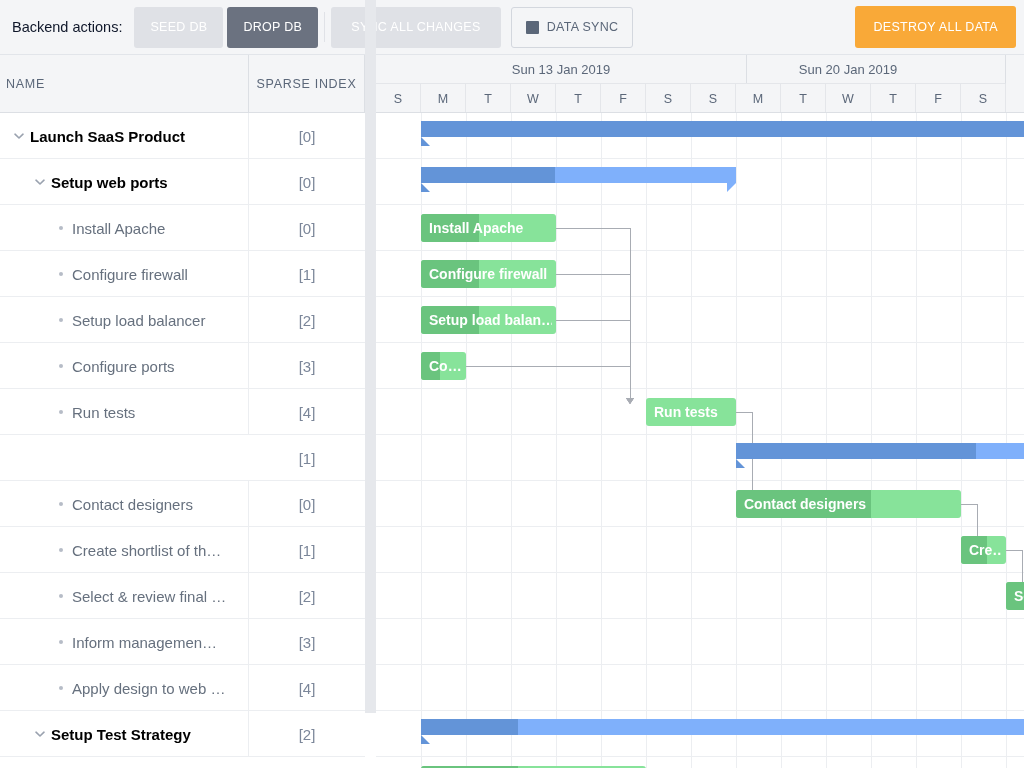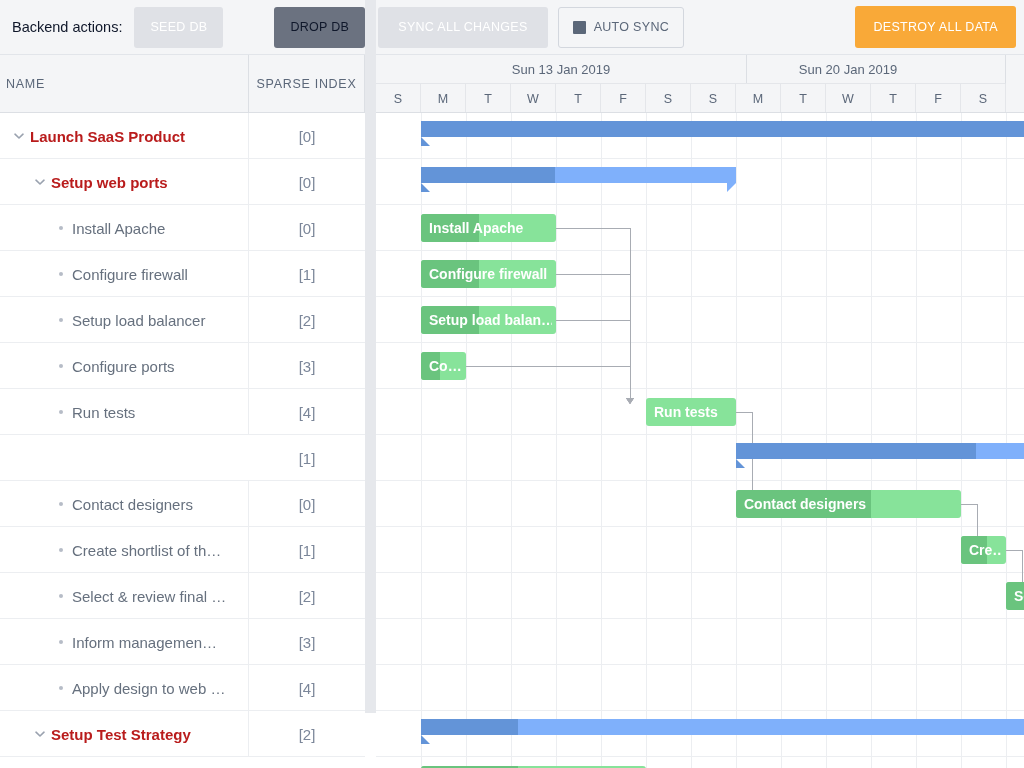--- a/index.html
+++ b/index.html
@@ -30,21 +30,21 @@
     height: 41px;
     border: none; border-radius: 3px;
     font-size: 12.5px; letter-spacing: .3px;
     font-family: "Liberation Sans", sans-serif;
     cursor: pointer;
     display: flex; align-items: center; justify-content: center;
     padding: 0 16px;
     white-space: nowrap;
   }
   .tbtn.light { background: #dfe1e6; color: #ffffff; }
-  .tbtn.dark  { background: #6b7280; color: #0f172a; margin-left: 47px; }
+  .tbtn.dark  { background: #6b7280; color: #ffffff; }
   .tbtn.sync  { background: #dfe1e6; color: #ffffff; padding: 0 20px; }
   .tbtn.outline {
     background: #f4f5f7; color: #5b6779;
     border: 1px solid #d3d7de;
     padding: 0 14px; gap: 8px;
   }
   .tbtn.danger {
     background: #f9a938; color: #ffffff;
     padding: 0 18px; height: 42px;
     font-size: 12.5px;
@@ -139,21 +139,21 @@
   }
   .bullet i {
     width: 4px; height: 4px; border-radius: 50%;
     background: #b6bcc7; display: block;
   }
   .task-label {
     font-size: 15px; color: #66707e;
     white-space: nowrap; overflow: hidden; text-overflow: ellipsis;
     padding-right: 6px;
   }
-  .task-label.bold { font-weight: bold; color: #b91c1c; }
+  .task-label.bold { font-weight: bold; color: #000000; }
 
   
   #timeline-body {
     position: absolute; left: 376px; top: 113px;
     width: 648px; height: 655px;
     overflow: hidden;
     background: #ffffff;
   }
   .vgrid {
     position: absolute; top: 0; width: 1px; height: 655px;
@@ -215,21 +215,21 @@
 <div id="toolbar">
   <span id="toolbar-label">Backend actions:</span>
   <button class="tbtn light">SEED DB</button>
   <div class="gap4"></div>
   <button class="tbtn dark">DROP DB</button>
   <div class="sep"></div>
   <button class="tbtn sync">SYNC ALL CHANGES</button>
   <div class="gap10"></div>
   <button class="tbtn outline">
     <span id="checkbox-glyph"></span>
-    <span>AUTO SYNC</span>
+    <span>DATA SYNC</span>
   </button>
   <div id="toolbar-spacer"></div>
   <button class="tbtn danger">DESTROY ALL DATA</button>
 </div>
 
 <div id="header-row">
   <div id="col-name-head">
     <span class="head-text">NAME</span>
   </div>
   <div id="col-index-head">

